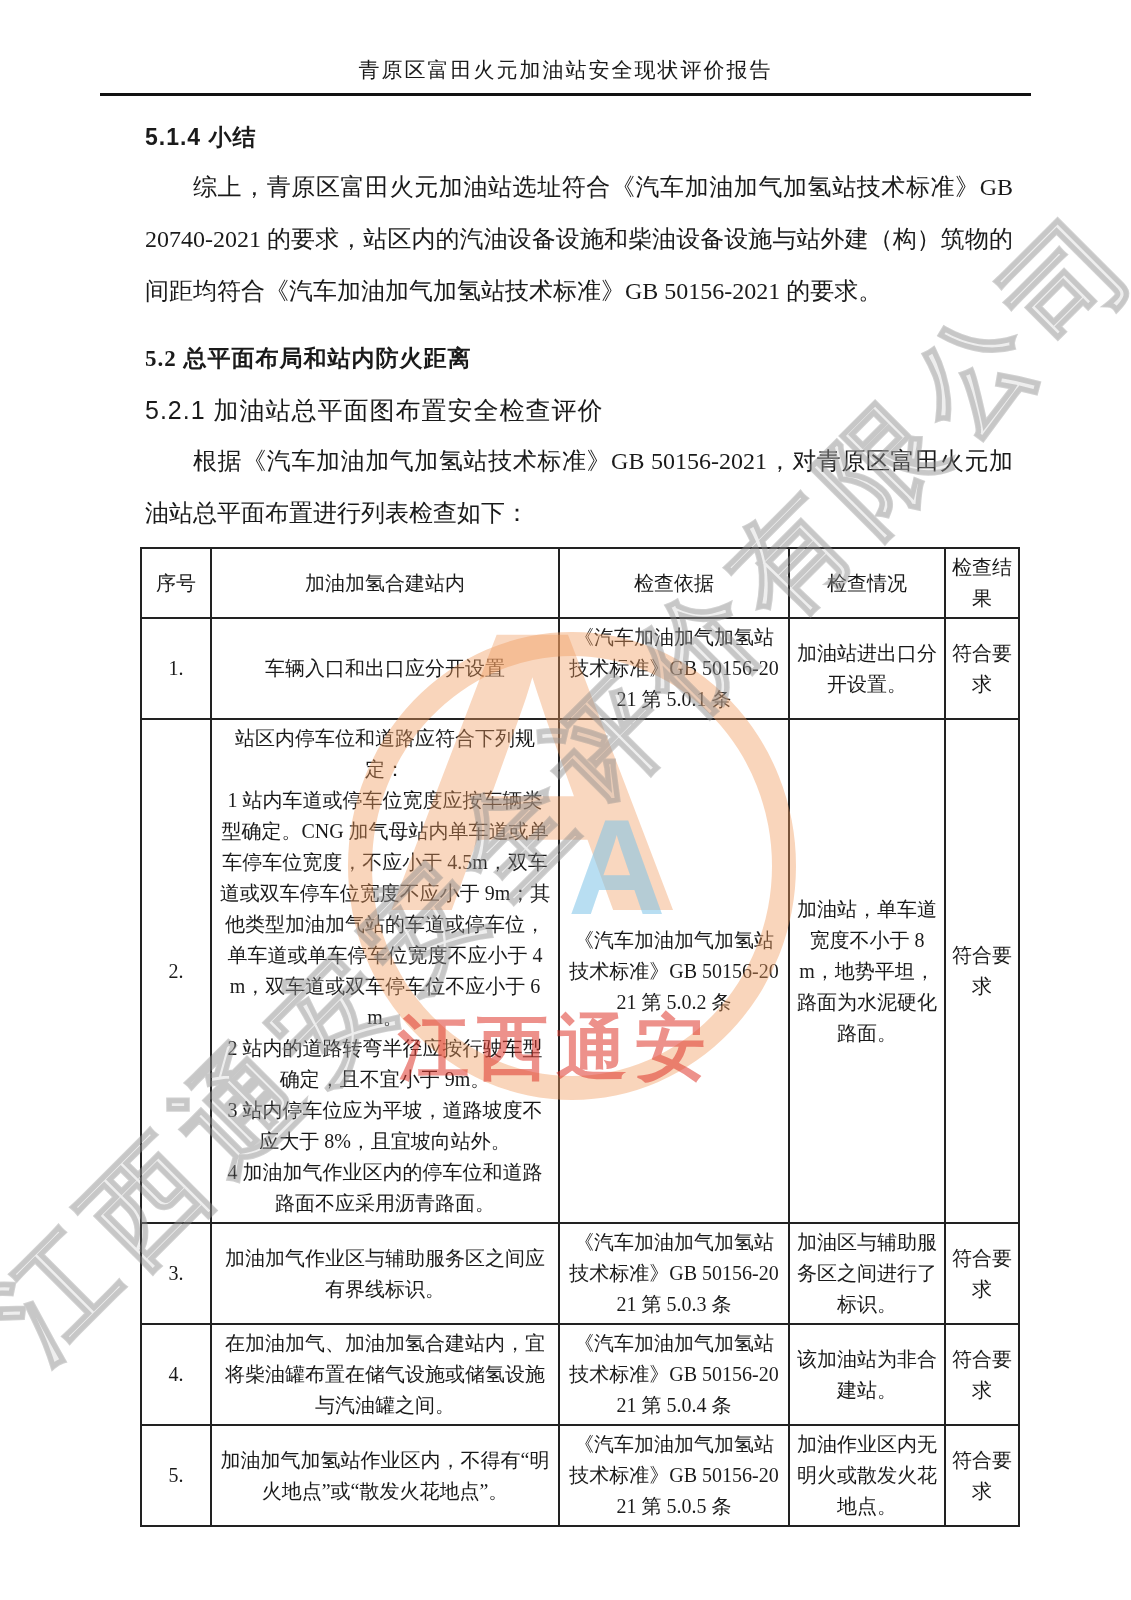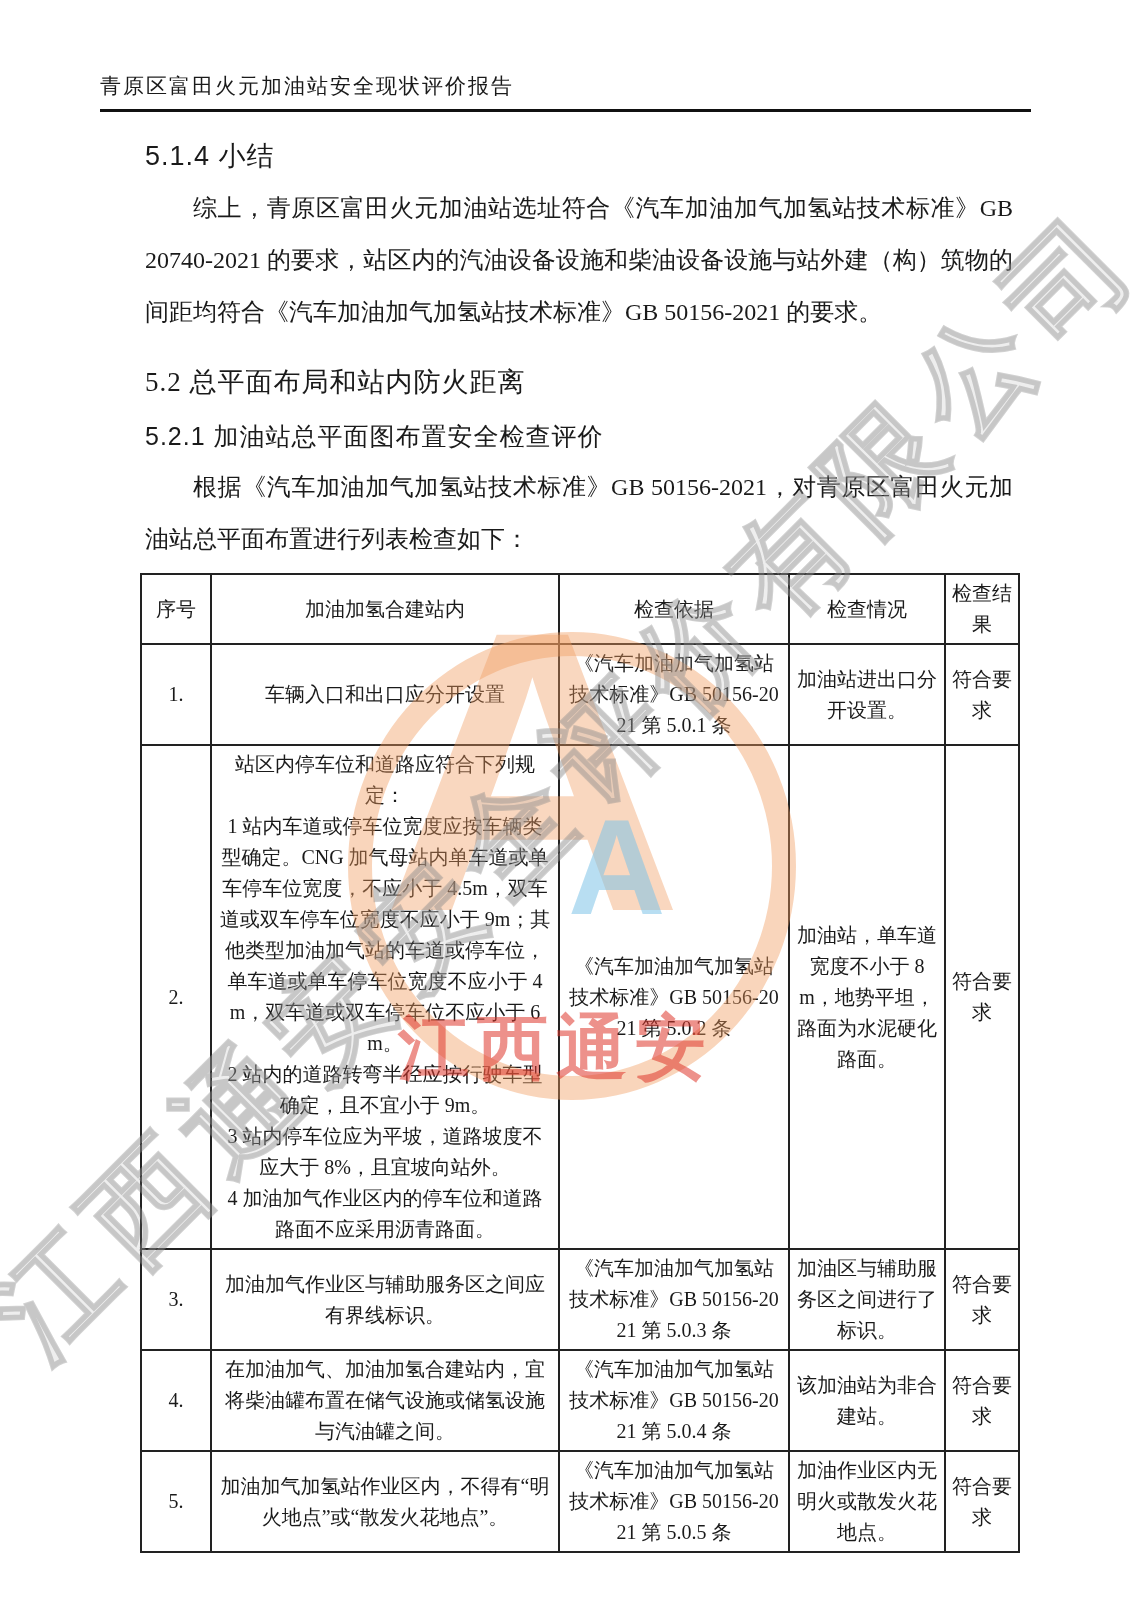--- a/index.html
+++ b/index.html
@@ -7,32 +7,32 @@
     position:relative;
     width:1131px;height:1600px;
     background:#ffffff;
     overflow:hidden;
     font-family:"Liberation Serif","DejaVu Serif",serif;
     color:#1a1a1a;
   }
   
   .doc-header{
     margin:0 100px;
-    padding-top:72px;
-    text-align:left;
+    padding-top:56px;
+    text-align:center;
     font-size:21px;
     letter-spacing:2px;
     padding-bottom:9px;
     border-bottom:3px solid #111;
   }
   
   .content{margin:0 118px 0 145px;}
   .h1{
     font-family:"Liberation Sans","DejaVu Sans",sans-serif;
-    font-weight:normal;font-size:27px;letter-spacing:1px;
+    font-weight:bold;font-size:23px;letter-spacing:1px;
     margin:26px 0 6px 0;
   }
   .h1.kai{font-family:"Liberation Serif","DejaVu Serif",serif;}
   .h2{
     font-family:"Liberation Sans","DejaVu Sans",sans-serif;
     font-weight:normal;font-size:25px;letter-spacing:1px;
     margin:20px 0 4px 0;
   }
   .para{
     font-size:24px;

